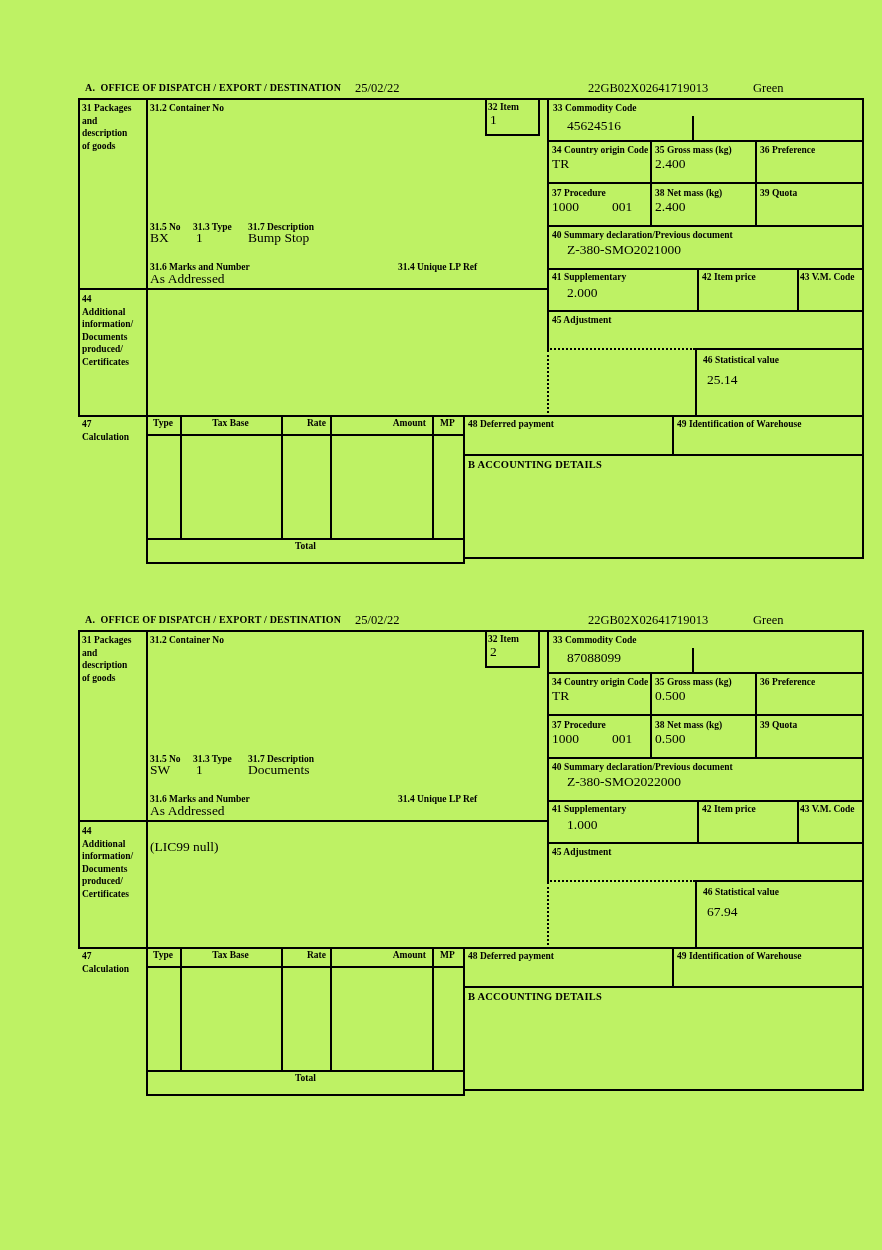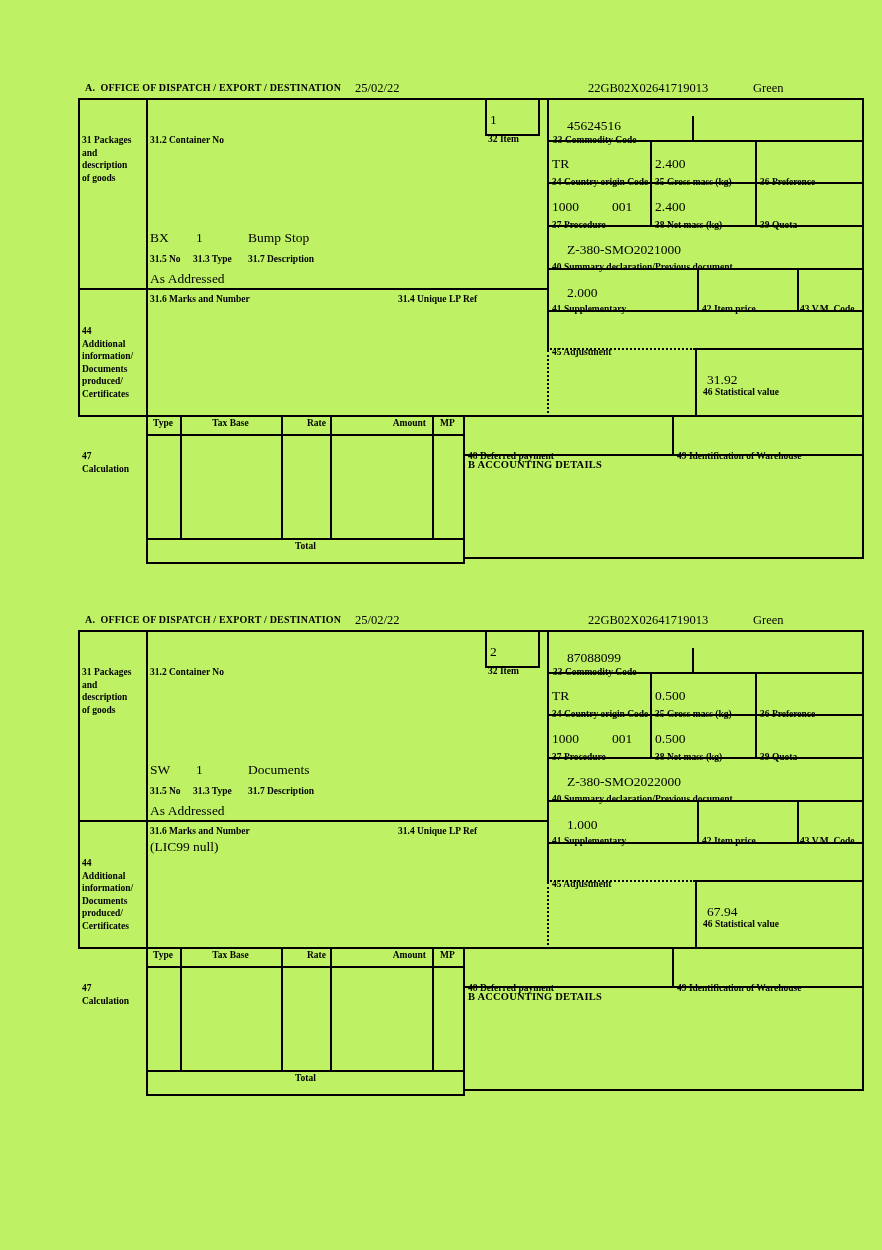--- a/index.html
+++ b/index.html
@@ -4,21 +4,21 @@
 <style>
   html,body{margin:0;padding:0;background:#fff;}
   #page{position:relative;width:882px;height:1250px;background:#bef264;overflow:hidden;
         font-family:"Liberation Serif","DejaVu Serif",serif;color:#000;}
   .sec{position:absolute;left:0;width:882px;height:486px;}
   .hl{position:absolute;height:2px;background:#000;}
   .vl{position:absolute;width:2px;background:#000;}
   .dhl{position:absolute;height:0;border-top:2px dotted #000;}
   .dvl{position:absolute;width:0;border-left:2px dotted #000;}
   .b32{position:absolute;border-left:2px solid #000;border-right:2px solid #000;border-bottom:2px solid #000;}
-  .lbl{position:absolute;font-weight:bold;font-size:9.5px;line-height:12.5px;white-space:pre-line;margin-top:32px;}
+  .lbl{position:absolute;font-weight:bold;font-size:9.5px;line-height:12.5px;white-space:pre-line;}
   .val{position:absolute;font-size:13.5px;line-height:14px;white-space:pre;}
   .hdr-lbl{position:absolute;font-weight:bold;font-size:10px;white-space:pre;letter-spacing:.2px;}
   .hdr-val{position:absolute;font-size:12.5px;white-space:pre;}
   .th{position:absolute;font-weight:bold;font-size:9.5px;}
   .tc{text-align:center;} .tr{text-align:right;}
   .bigb{position:absolute;font-weight:bold;font-size:10.5px;letter-spacing:.2px;}
 </style>
 </head>
 <body>
 
@@ -86,21 +86,21 @@
     <div class="val" style="left:655px;top:120px">2.400</div>
     <div class="lbl" style="left:760px;top:107px">39 Quota</div>
     <div class="lbl" style="left:552px;top:149px">40 Summary declaration/Previous document</div>
     <div class="val" style="left:567px;top:163px">Z-380-SMO2021000</div>
     <div class="lbl" style="left:552px;top:191px">41 Supplementary</div>
     <div class="val" style="left:567px;top:206px">2.000</div>
     <div class="lbl" style="left:702px;top:191px">42 Item price</div>
     <div class="lbl" style="left:800px;top:191px">43 V.M. Code</div>
     <div class="lbl" style="left:552px;top:234px">45 Adjustment</div>
     <div class="lbl" style="left:703px;top:274px">46 Statistical value</div>
-    <div class="val" style="left:707px;top:293px">31.92</div>
+    <div class="val" style="left:707px;top:293px">25.14</div>
     <div class="lbl" style="left:150px;top:141px">31.5 No</div>
     <div class="lbl" style="left:193px;top:141px">31.3 Type</div>
     <div class="lbl" style="left:248px;top:141px">31.7 Description</div>
     <div class="val" style="left:150px;top:151px">BX</div>
     <div class="val" style="left:196px;top:151px">1</div>
     <div class="val" style="left:248px;top:151px">Bump Stop</div>
     <div class="lbl" style="left:150px;top:181px">31.6 Marks and Number</div>
     <div class="lbl" style="left:398px;top:181px">31.4 Unique LP Ref</div>
     <div class="val" style="left:150px;top:192px">As Addressed</div>
     <div class="lbl" style="left:82px;top:213px;width:64px">44

